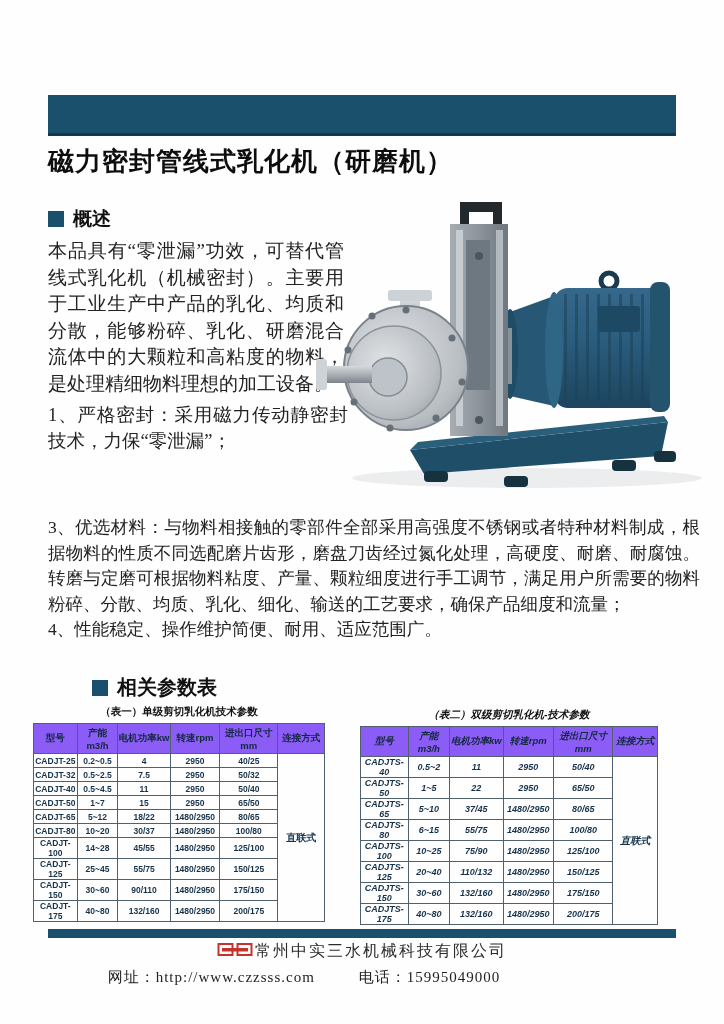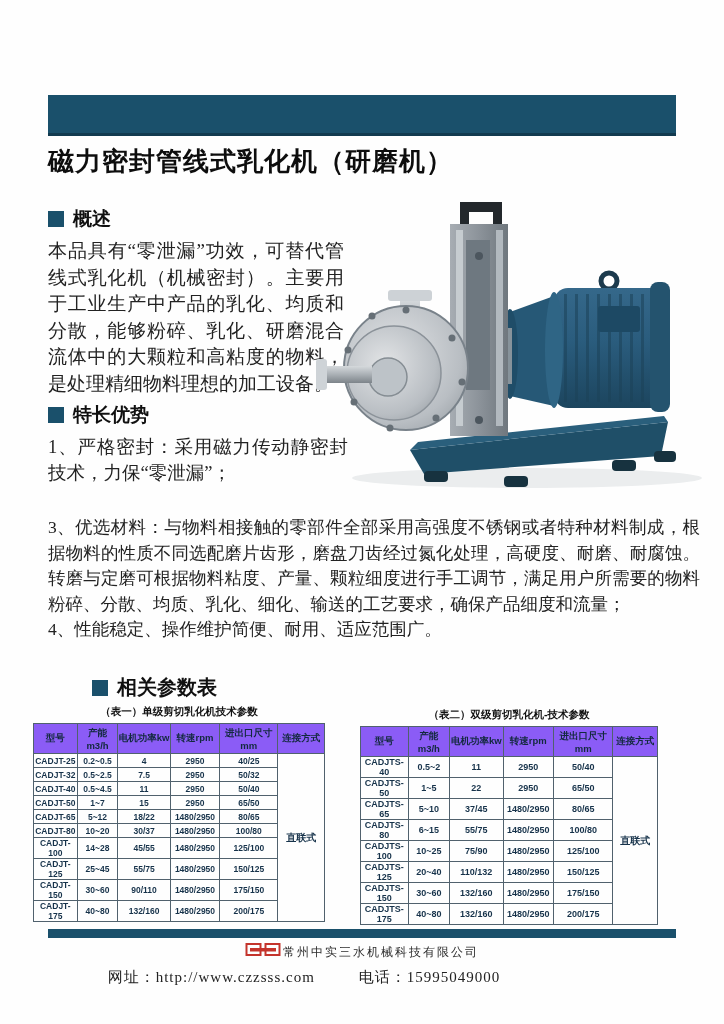--- a/index.html
+++ b/index.html
@@ -16,33 +16,33 @@
   .overview{position:absolute;left:48px;top:206px;width:296px;}
   .features{position:absolute;left:48px;top:402px;width:300px;}
   .features .para{font-size:18.5px;line-height:26px;}
   .features-wide{position:absolute;left:48px;top:515px;width:652px;}
   .features-wide .para{font-size:17.5px;line-height:25.5px;}
   .photo{position:absolute;left:312px;top:188px;width:390px;height:308px;}
   .param-head{position:absolute;left:48px;top:674px;}
   .param-head .sec-head{font-size:20px;padding-left:44px;}
   .tblwrap{position:absolute;}
   .tbl1{left:33px;top:705px;width:292px;}
-  .tbl2{left:360px;top:708px;width:298px;}
+  .tbl2{left:360px;top:708px;width:298px;font-style:italic;}
   .tbl-title{text-align:center;font-family:"Liberation Sans",sans-serif;font-weight:700;
              font-size:10.5px;color:#111;margin-bottom:4px;}
   table.spec{border-collapse:collapse;width:100%;table-layout:fixed;
              font-family:"Liberation Sans",sans-serif;font-weight:700;color:#16324a;}
   table.spec th,table.spec td{border:1px solid #50616d;text-align:center;padding:0;overflow:hidden;}
   table.spec th{background:#8b5cf6;height:29px;font-size:9.5px;color:#12293d;}
   .tbl1 td{height:13px;font-size:8.5px;}
   .tbl2 td{height:15px;font-size:9px;margin-left:24px;}
   table.spec td.conn{font-size:10px;}
   .footer-bar{position:absolute;left:48px;top:929px;width:628px;height:9px;background:#1a506b;}
   .footer-company{position:absolute;left:0;top:941px;width:724px;text-align:center;
-                  font-size:12px;color:#2b2b2b;letter-spacing:2px;}
+                  font-size:16px;color:#2b2b2b;letter-spacing:2px;}
   .footer-company .logo{display:inline-block;vertical-align:-2px;margin-right:2px;}
   .footer-contact{position:absolute;left:0;top:968px;width:608px;text-align:center;
                   font-size:15px;color:#222;letter-spacing:1px;}
   .footer-contact .gap{display:inline-block;width:44px;}
 </style>
 </head>
 <body>
 
 <div id="page">
 
@@ -136,24 +136,20 @@
         <circle cx="36" cy="162" r="3.5"></circle>
           <circle cx="60" cy="128" r="3.5"></circle>
       </g>
 
       <rect x="10" y="178" width="50" height="17" fill="url(#gPipe)"></rect>
       <rect x="4" y="171" width="11" height="31" rx="3" fill="#ced3d7"></rect>
     </svg>
   </div>
 
   <section class="features">
-    <div class="sec-head">
-      <span class="sq"></span>
-      <span>特长优势</span>
-    </div>
     <p class="para">1、严格密封：采用磁力传动静密封技术，力保“零泄漏”；</p>
   </section>
 
   <section class="features-wide">
     <p class="para">3、优选材料：与物料相接触的零部件全部采用高强度不锈钢或者特种材料制成，根据物料的性质不同选配磨片齿形，磨盘刀齿经过氮化处理，高硬度、耐磨、耐腐蚀。转磨与定磨可根据物料粘度、产量、颗粒细度进行手工调节，满足用户所需要的物料粉碎、分散、均质、乳化、细化、输送的工艺要求，确保产品细度和流量；</p>
     <p class="para">4、性能稳定、操作维护简便、耐用、适应范围广。</p>
   </section>
 
   <div class="param-head">
     <div class="sec-head">

